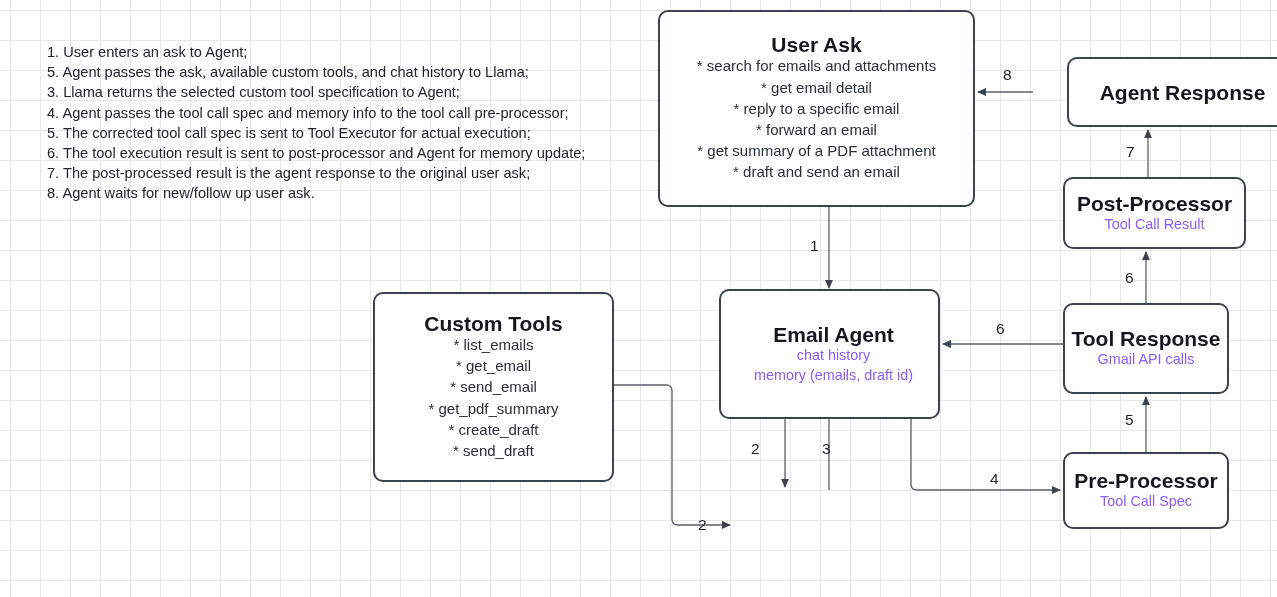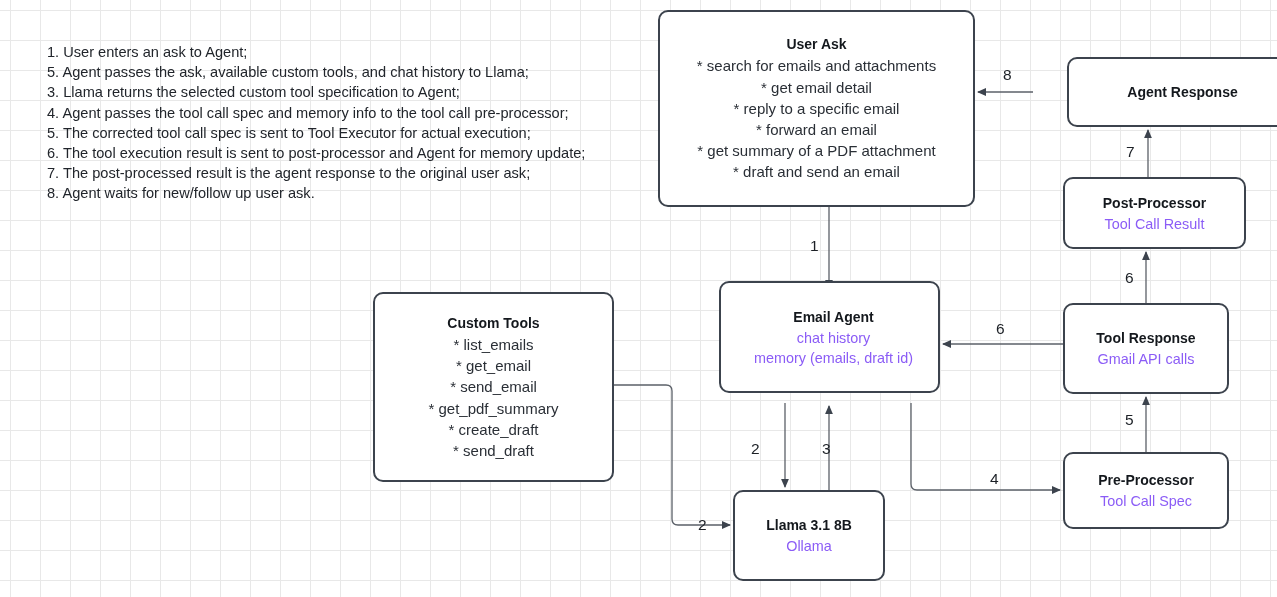--- a/index.html
+++ b/index.html
@@ -55,41 +55,41 @@
     border-radius: 10px;
     display: flex;
     flex-direction: column;
     align-items: center;
     justify-content: center;
     text-align: center;
     color: #1c2026;
   }
   .node .title {
     font-weight: bold;
-    font-size: 14px;
+    font-size: 21px;
     line-height: 21px;
     color: #14181d;
   }
   .node .line {
     font-size: 15px;
     line-height: 21.2px;
     color: #2a2f36;
     white-space: nowrap;
   }
   .node .sub {
     font-size: 14.4px;
     line-height: 20px;
     color: #8b5cf6;
   }
 
   #node-user-ask      { left: 658px; top: 10px;  width: 317px; height: 197px; }
   #node-agent-response{ left: 1033px;top: 57px;  width: 231px; height: 70px; margin-left: 34px;  }
   #node-post-processor{ left: 1063px;top: 177px; width: 183px; height: 72px;  }
   #node-custom-tools  { left: 373px; top: 292px; width: 241px; height: 190px; }
-  #node-email-agent   { left: 719px; top: 281px; width: 221px; height: 112px; padding-left: 8px; }
+  #node-email-agent   { left: 719px; top: 289px; width: 221px; height: 130px; padding-left: 8px; }
   #node-tool-executor { left: 1063px;top: 303px; width: 166px; height: 91px;  }
   #node-pre-processor { left: 1063px;top: 452px; width: 166px; height: 77px;  }
   #node-llama         { left: 733px; top: 490px; width: 152px; height: 91px;  }
 
   .edge-label {
     position: absolute;
     font-size: 15.5px;
     color: #1c2026;
     font-family: "Liberation Sans", sans-serif;
   }
@@ -189,18 +189,14 @@
   <div class="node" id="node-tool-executor">
     <div class="title">Tool Response</div>
     <div class="sub">Gmail API calls</div>
   </div>
 
   <div class="node" id="node-pre-processor">
     <div class="title">Pre-Processor</div>
     <div class="sub">Tool Call Spec</div>
   </div>
 
-  <div class="node" id="node-llama">
-    <div class="title">Llama 3.1 8B</div>
-    <div class="sub">Ollama</div>
-  </div>
 
 </div>
 
 </body></html>

